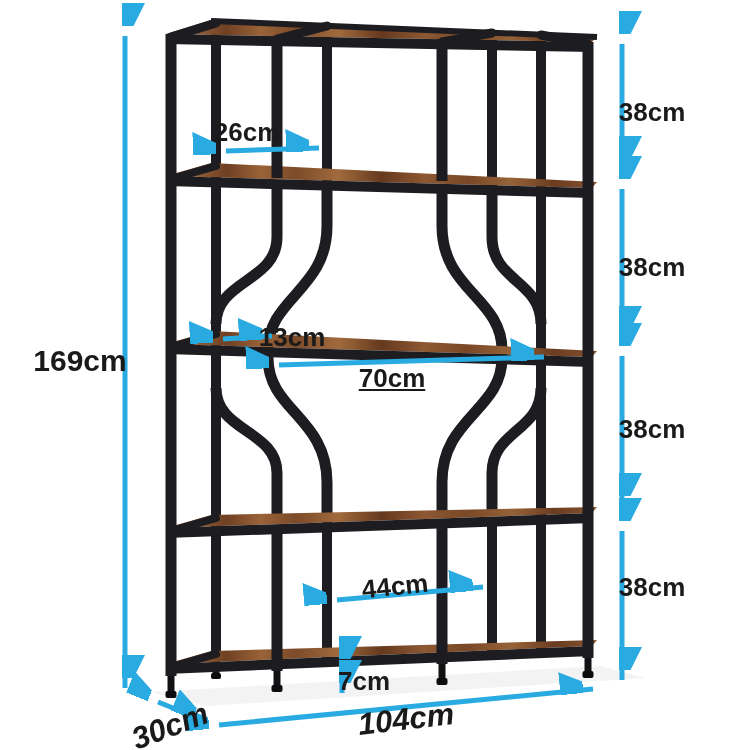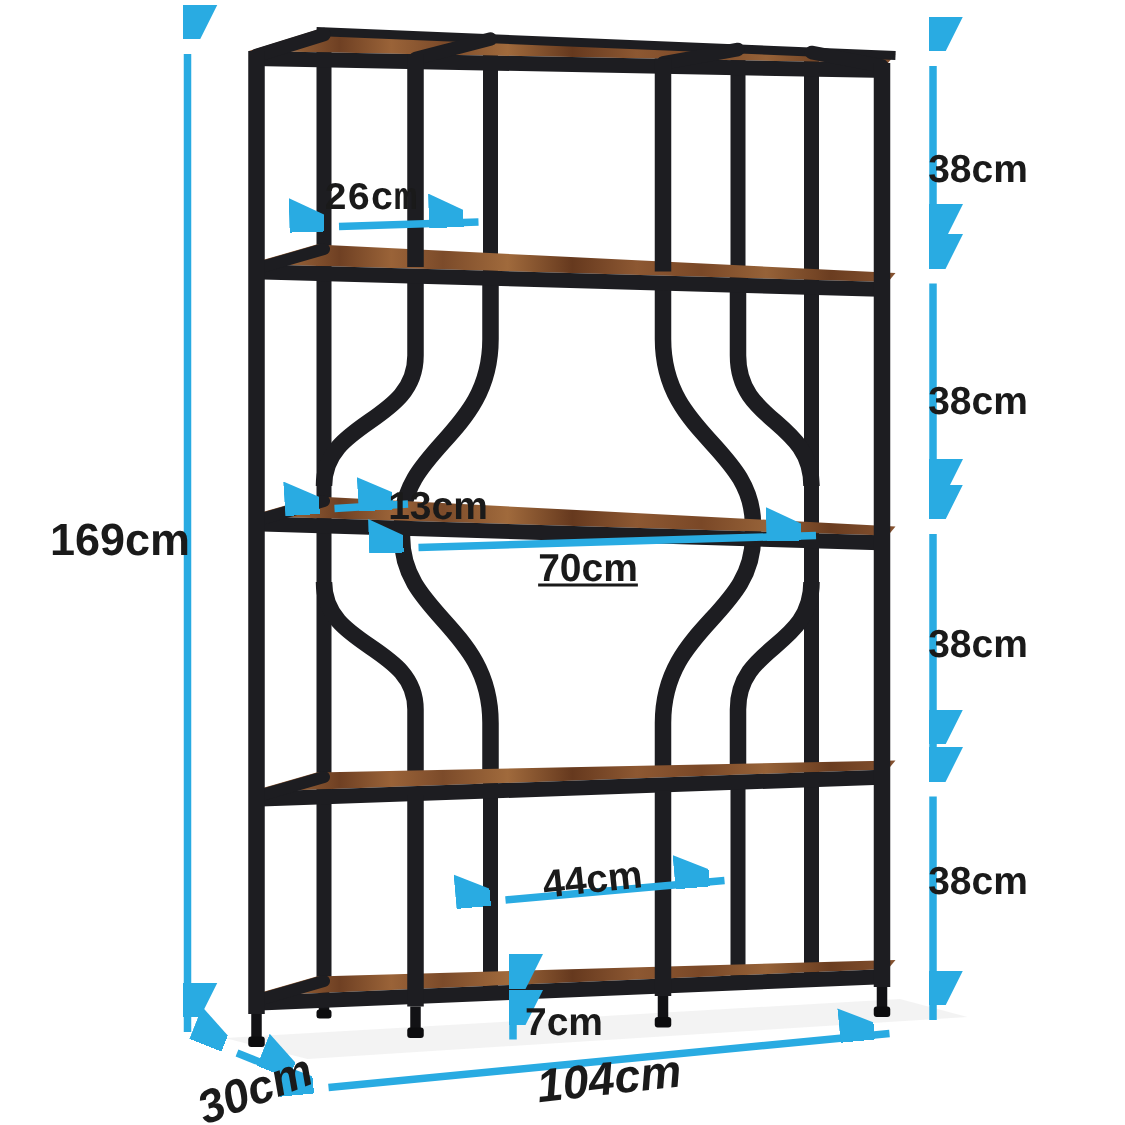--- a/index.html
+++ b/index.html
@@ -137,24 +137,24 @@
       <line class="arrow-line" x1="223" y1="339" x2="272" y2="336" marker-start="url(#ah)" marker-end="url(#ah)"></line>
       <line class="arrow-line" x1="279" y1="365" x2="544" y2="357" marker-start="url(#ah)" marker-end="url(#ah)"></line>
       <line class="arrow-line" x1="337" y1="600" x2="483" y2="587" marker-start="url(#ah)" marker-end="url(#ah)"></line>
       <line class="arrow-line" x1="342" y1="669" x2="342" y2="693" marker-start="url(#ah)" marker-end="url(#ah)"></line>
       <line class="arrow-line" x1="219" y1="725" x2="593" y2="689" marker-start="url(#ah)" marker-end="url(#ah)"></line>
       <line class="arrow-line" x1="158" y1="702" x2="203" y2="720" marker-start="url(#ah)" marker-end="url(#ah)"></line>
     </g>
   </svg>
 
   <div class="dim-label fs30" style="left:80px; top:361px;">169cm</div>
-  <div class="dim-label" style="left:247px; top:132px;font-family:Liberation Mono, monospace;">26cm</div>
+  <div class="dim-label" style="left:247px; top:132px;">26cm</div>
   <div class="dim-label" style="left:652px; top:112px;">38cm</div>
   <div class="dim-label" style="left:652px; top:267px;">38cm</div>
   <div class="dim-label" style="left:652px; top:429px;">38cm</div>
   <div class="dim-label" style="left:652px; top:587px;">38cm</div>
   <div class="dim-label" style="left:292px; top:337px;">13cm</div>
   <div class="dim-label" style="left:392px; top:378px;text-decoration:underline;">70cm</div>
   <div class="dim-label rot-6" style="left:395px; top:586px;">44cm</div>
-  <div class="dim-label" style="left:376px; top:681px;">7cm</div>
+  <div class="dim-label" style="left:364px; top:681px;">7cm</div>
   <div class="dim-label fs31 rot-65" style="left:406px; top:719px;">104cm</div>
   <div class="dim-label fs31 rot-21" style="left:170px; top:726px;">30cm</div>
 </div>
 
 </body></html>

